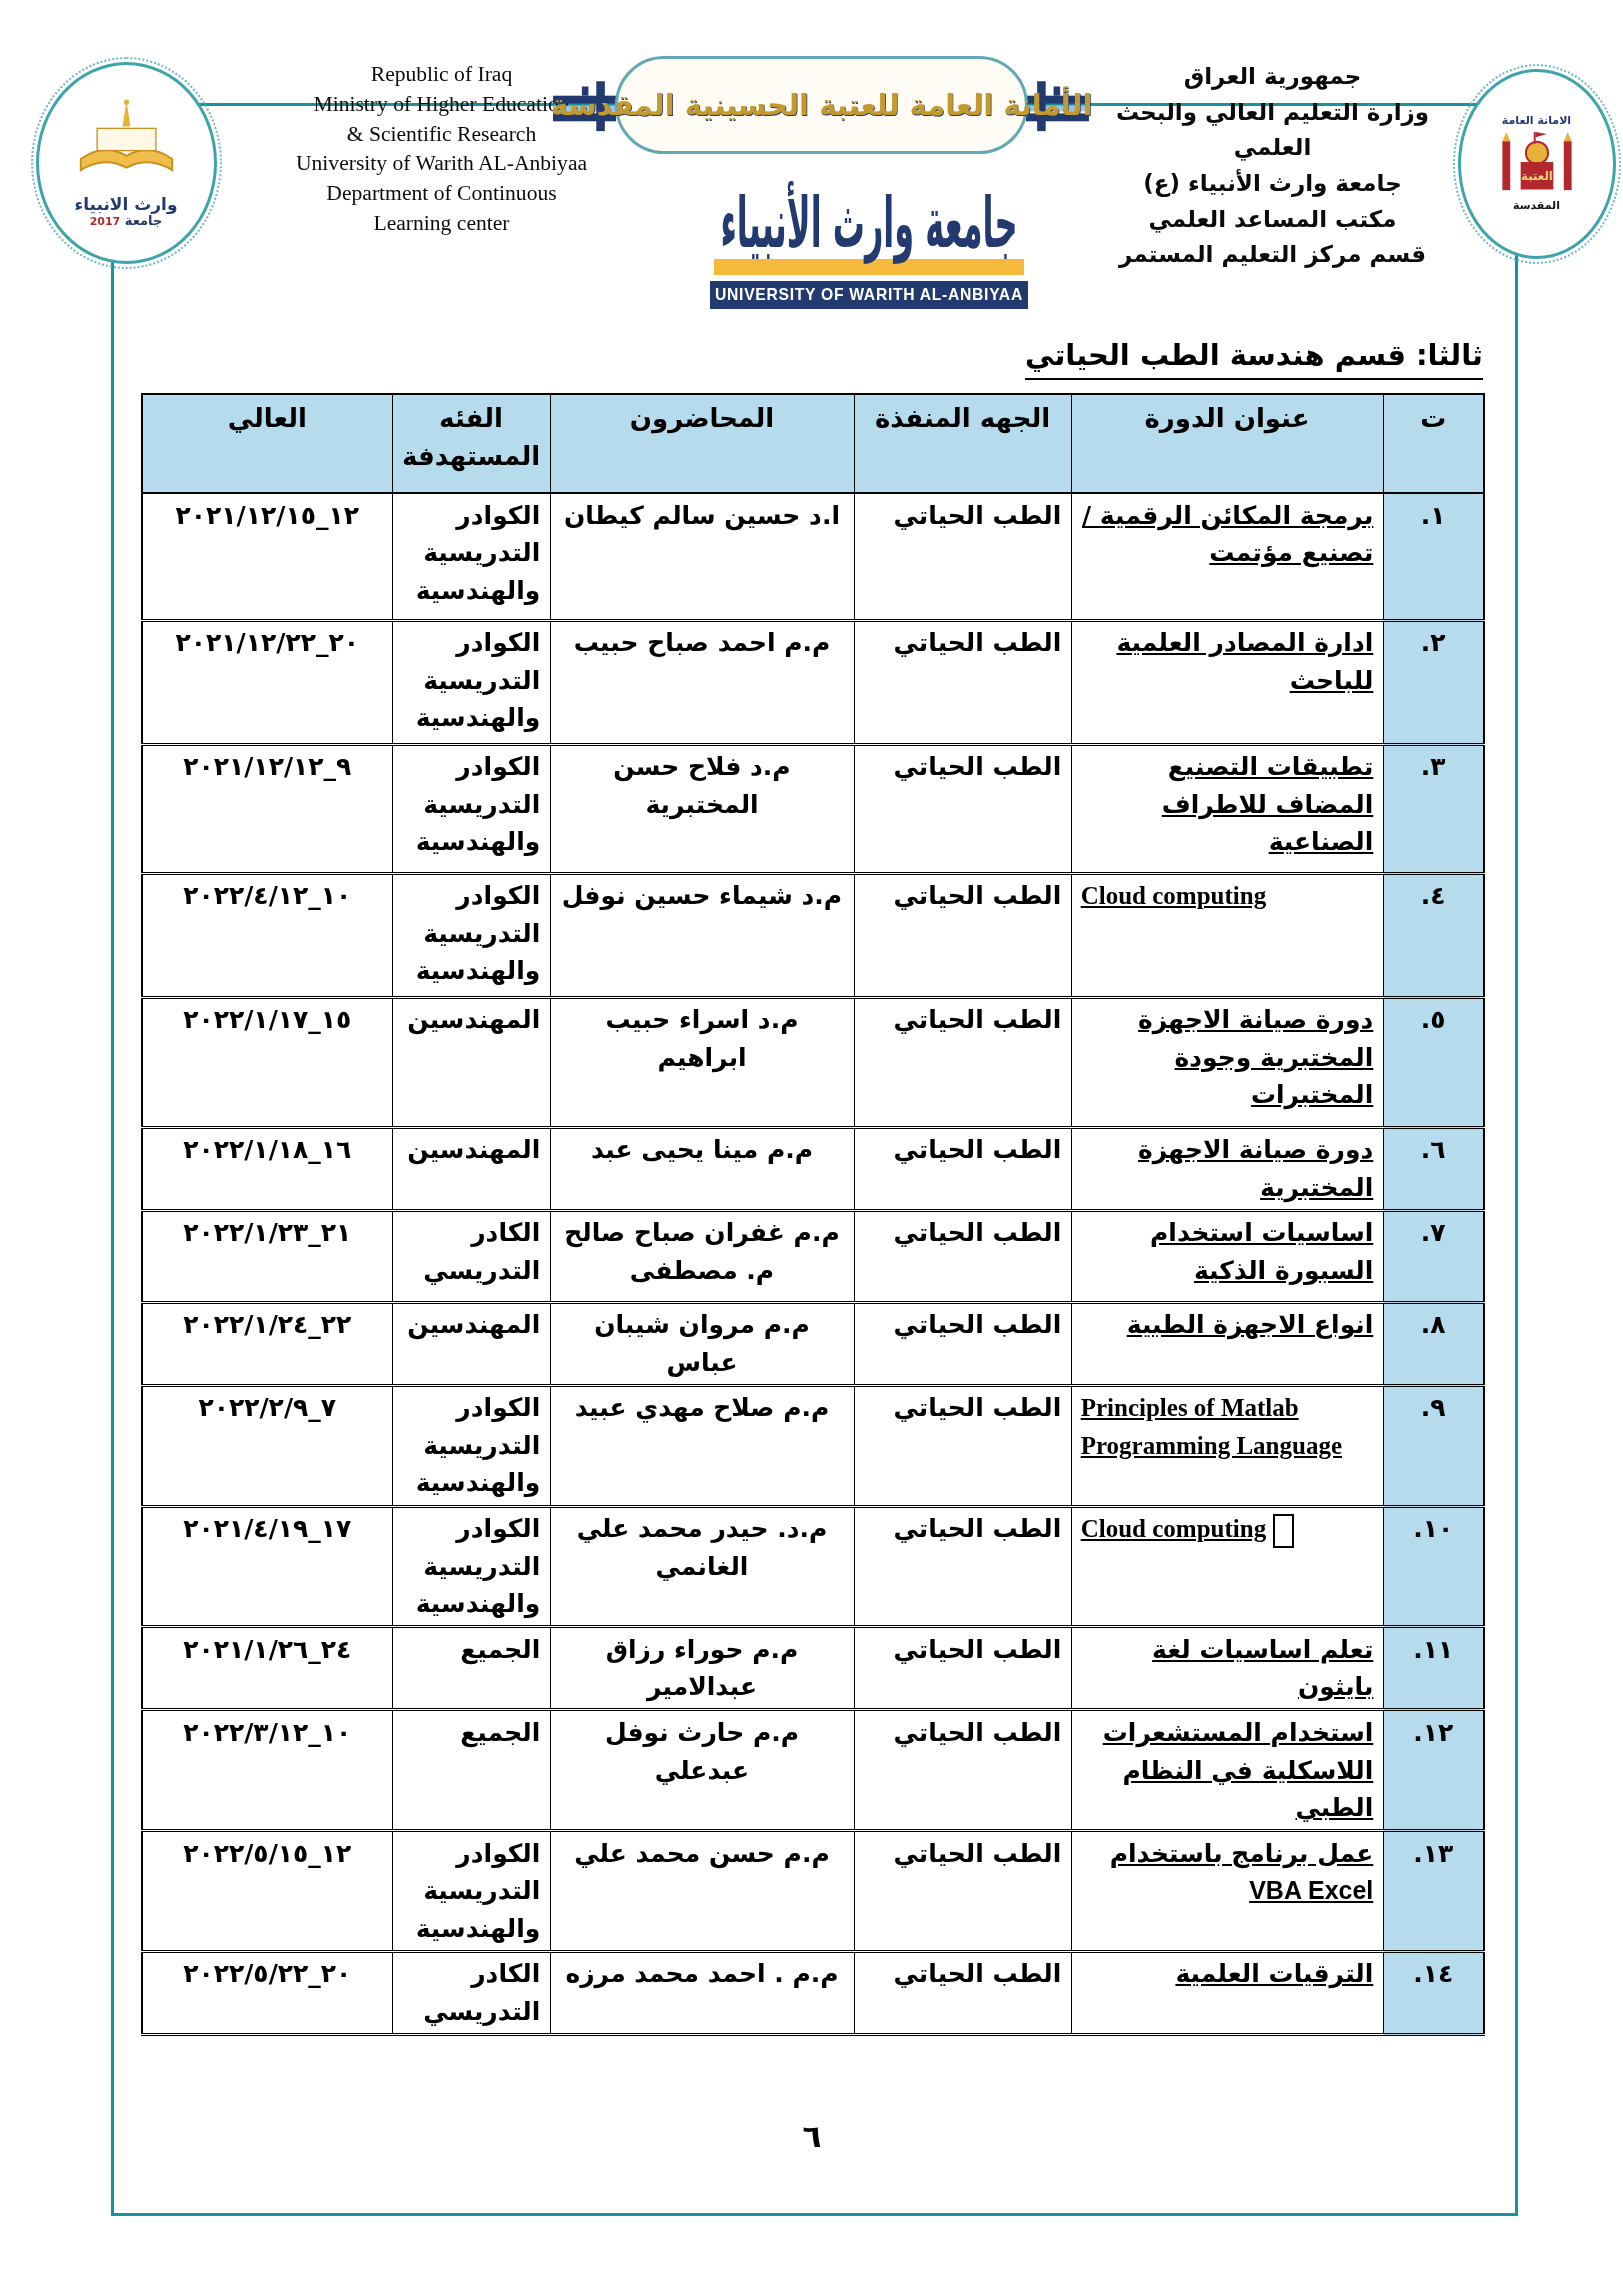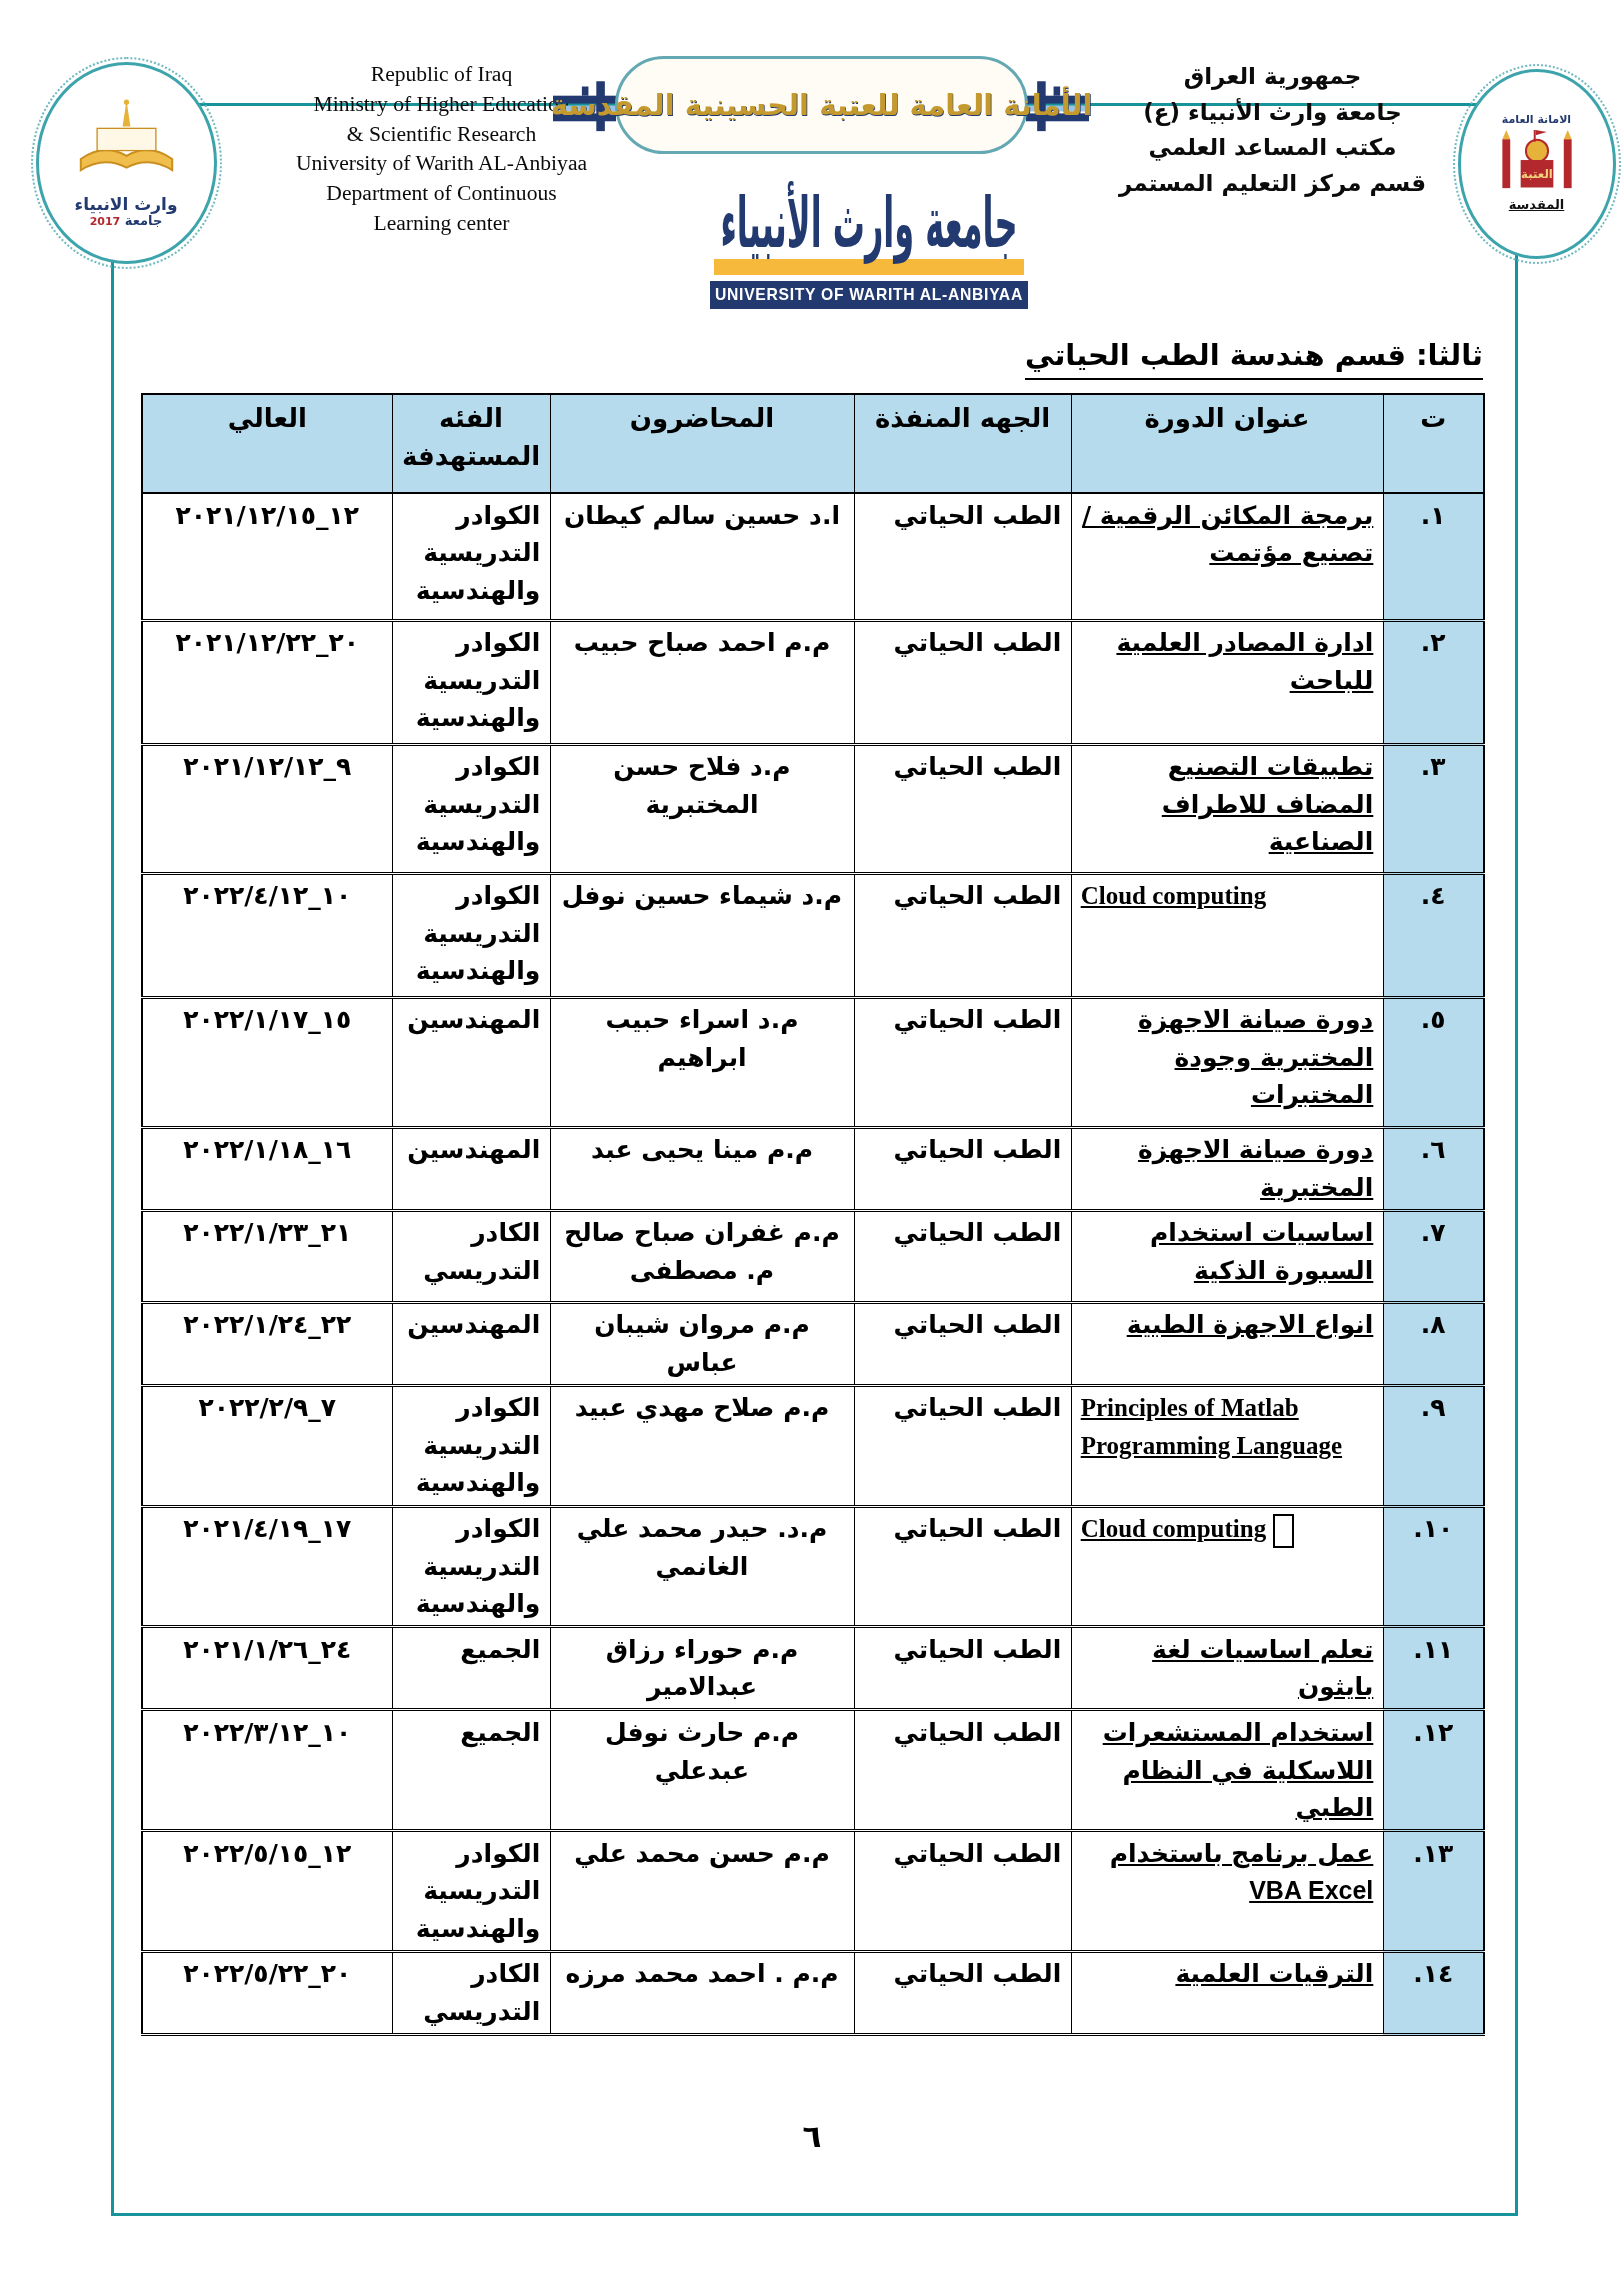--- a/index.html
+++ b/index.html
@@ -162,40 +162,41 @@
 </div>
 
 <div class="logo-center">
   <div class="calligraphy">جامعة وارث الأنبياء</div>
   <div class="gold-bar"></div>
   <div class="univ-banner">UNIVERSITY OF WARITH AL-ANBIYAA</div>
 </div>
 
 <div class="block-ar">
   <div>جمهورية العراق</div>
+  <div>وزارة التعليم العالي والبحث العلمي</div>
   <div>جامعة وارث الأنبياء (ع)</div>
   <div>مكتب المساعد العلمي</div>
   <div>قسم مركز التعليم المستمر</div>
 </div>
 
 <div class="seal logo-right">
   <div class="seal-circle">
     <div class="seal-small-text" style="color:#233A70;font-size:11px;">الامانة العامة</div>
     <svg width="98" height="72" viewBox="0 0 150 110">
       <rect x="22" y="20" width="12" height="75" fill="#B3282D"></rect>
       <rect x="116" y="20" width="12" height="75" fill="#B3282D"></rect>
       <polygon points="28,6 22,20 34,20" fill="#E6B23A"></polygon>
       <polygon points="122,6 116,20 128,20" fill="#E6B23A"></polygon>
       <circle cx="75" cy="38" r="17" fill="#E6B23A" stroke="#B3282D" stroke-width="3"></circle>
       <rect x="70" y="6" width="3" height="18" fill="#B3282D"></rect>
       <polygon points="73,6 90,9 73,14" fill="#B3282D"></polygon>
       <rect x="50" y="52" width="50" height="42" fill="#B3282D"></rect>
       <text x="75" y="80" text-anchor="middle" font-size="18" font-weight="bold" fill="#F2D27C">العتبة</text>
     </svg>
-    <div class="seal-small-text" style="color:#111;font-size:13px;text-decoration:underline;">المقدسة</div>
+    <div class="seal-small-text" style="color:#111;font-size:11px;">المقدسة</div>
   </div>
 </div>
 
 <div class="section-title">
   <span class="underline">ثالثا: قسم هندسة الطب الحياتي</span>
 </div>
 
 <table class="courses">
   <colgroup>
     <col style="width:101px">

